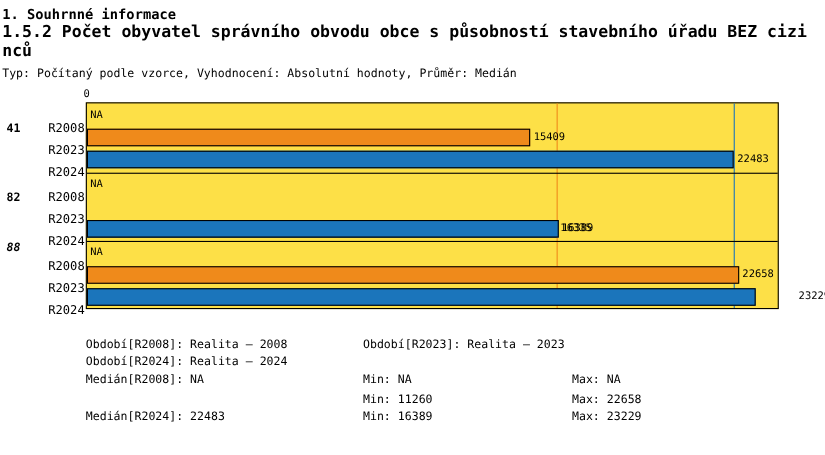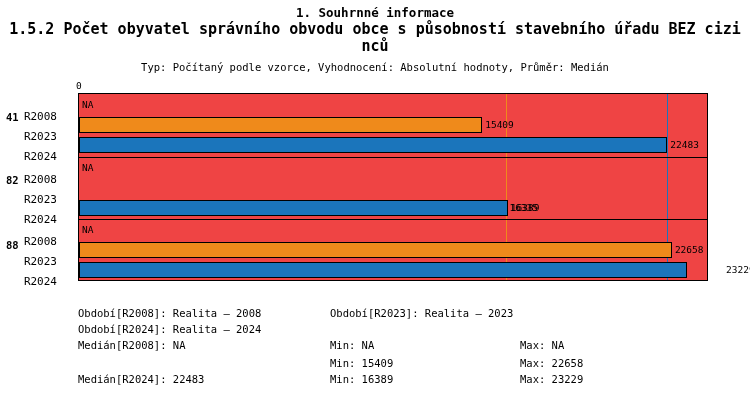--- a/index.html
+++ b/index.html
@@ -10,21 +10,20 @@
     width: 750px;
     height: 414px;
     background: #ffffff;
     font-family: "DejaVu Sans Mono", monospace;
     color: #000000;
     overflow: hidden;
     position: relative;
   }
   .header {
     padding: 4px 2px 0 2px;
-    text-align: center;
   }
   .h-line1 {
     font-size: 12.5px;
     font-weight: bold;
     line-height: 17px;
     letter-spacing: 0px;
   }
   .h-line2 {
     font-size: 15px;
     font-weight: bold;
@@ -49,21 +48,21 @@
     line-height: 10px;
   }
   .plot {
     position: absolute;
     left: 78px;
     top: 12px;
     width: 630px;
     height: 188px;
     border: 1px solid #000000;
     box-sizing: border-box;
-    background: #ef4444;
+    background: #fde047;
     overflow: visible;
   }
   .vline {
     position: absolute;
     top: 0;
     bottom: 0;
     width: 1px;
   }
   .row {
     position: absolute;
@@ -101,20 +100,21 @@
     height: 1px;
     background: #000000;
   }
   
   .ylabels {
     position: absolute;
     left: 0;
     top: 12px;
     width: 78px;
     height: 188px;
+    padding-left: 20px;
   }
   .grp-code {
     position: absolute;
     left: 6px;
     font-size: 10.5px;
     font-weight: bold;
     line-height: 13px;
   }
   .row-label {
     position: absolute;
@@ -154,21 +154,21 @@
   <div class="axis-top-label">0</div>
   <div class="ylabels">
       <div class="grp-code" style="top: 18px;">41</div>
       <div class="row-label" style="top: 17px;">R2008</div>
       <div class="row-label" style="top: 37px;">R2023</div>
       <div class="row-label" style="top: 57px;">R2024</div>
       <div class="grp-code" style="top: 80.6667px;">82</div>
       <div class="row-label" style="top: 79.6667px;">R2008</div>
       <div class="row-label" style="top: 99.6667px;">R2023</div>
       <div class="row-label" style="top: 119.667px;">R2024</div>
-      <div class="grp-code" style="top: 146px;">88</div>
+      <div class="grp-code" style="top: 126px; font-style: italic;">88</div>
       <div class="row-label" style="top: 142.333px;">R2008</div>
       <div class="row-label" style="top: 162.333px;">R2023</div>
       <div class="row-label" style="top: 182.333px;">R2024</div>
     </div>
   <div class="plot">
       <div class="vline" style="left: 427.433px; background: rgb(239, 138, 27);"></div>
       <div class="vline" style="left: 588.305px; background: rgb(27, 117, 187);"></div>
       <div class="row" style="top: 1px; width: 630px;">
         <span class="na">NA</span>
       </div>
@@ -214,21 +214,21 @@
   </div>
   <div class="frow">
     <span class="c1">Období[R2024]: Realita – 2024</span>
   </div>
   <div class="frow" style="height:18px;">
     <span class="c1">Medián[R2008]: NA</span>
     <span class="c2">Min: NA</span>
     <span class="c3">Max: NA</span>
   </div>
   <div class="frow">
-    <span class="c2">Min: 15409</span>
+    <span class="c2">Min: 11260</span>
     <span class="c3">Max: 22658</span>
   </div>
   <div class="frow">
     <span class="c1">Medián[R2024]: 22483</span>
     <span class="c2">Min: 16389</span>
     <span class="c3">Max: 23229</span>
   </div>
 </div>
 
 </body></html>

